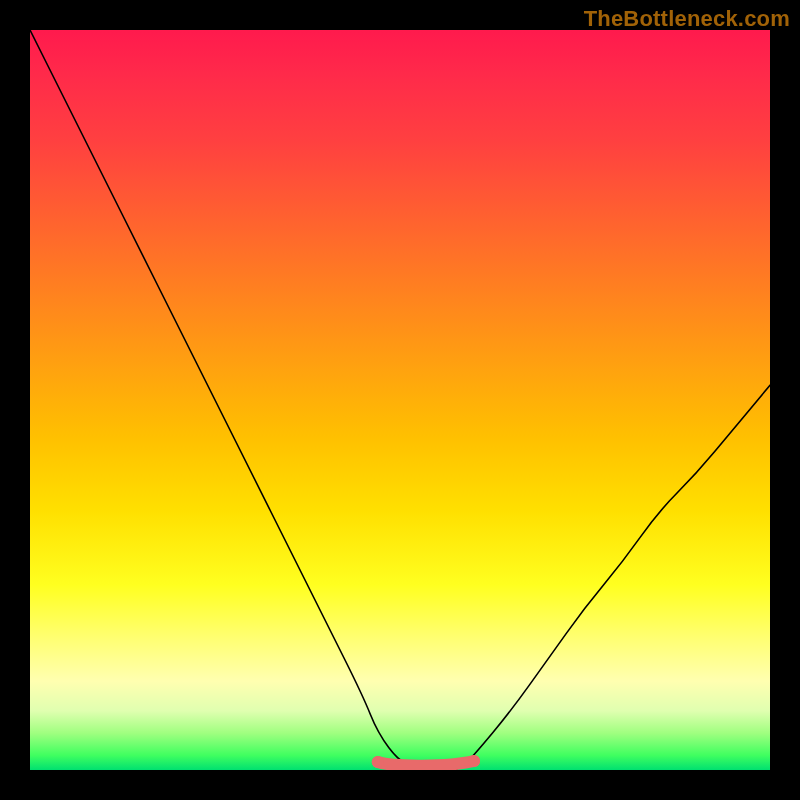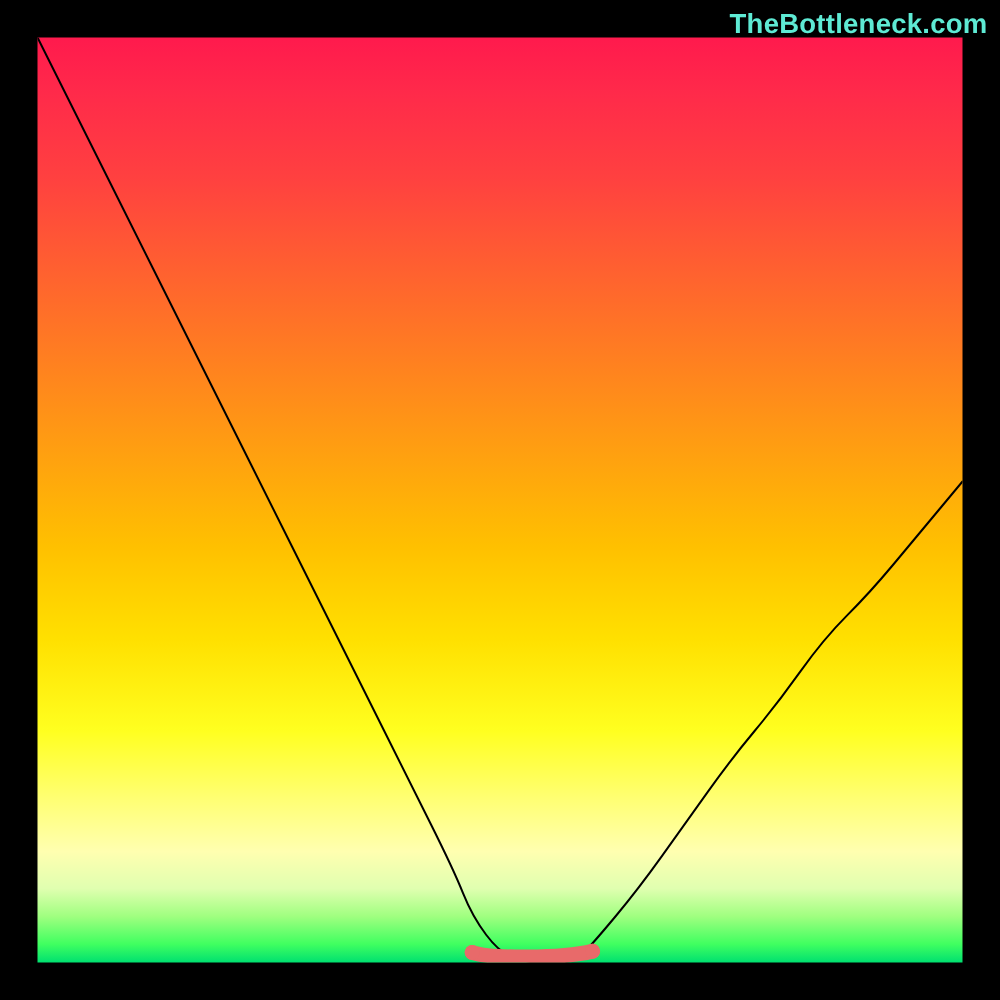--- a/index.html
+++ b/index.html
@@ -34,21 +34,21 @@
       #00e070 100%
     );
   }
   .watermark {
     position: absolute;
     top: 6px;
     right: 10px;
     font-family: Arial, Helvetica, sans-serif;
     font-size: 22px;
     font-weight: bold;
-    color: #5eead4;
+    color: #a16207;
     letter-spacing: 0.2px;
   }
   .curve-svg {
     position: absolute;
     left: 0;
     top: 0;
     width: 740px;
     height: 740px;
   }
   .curve-path {

